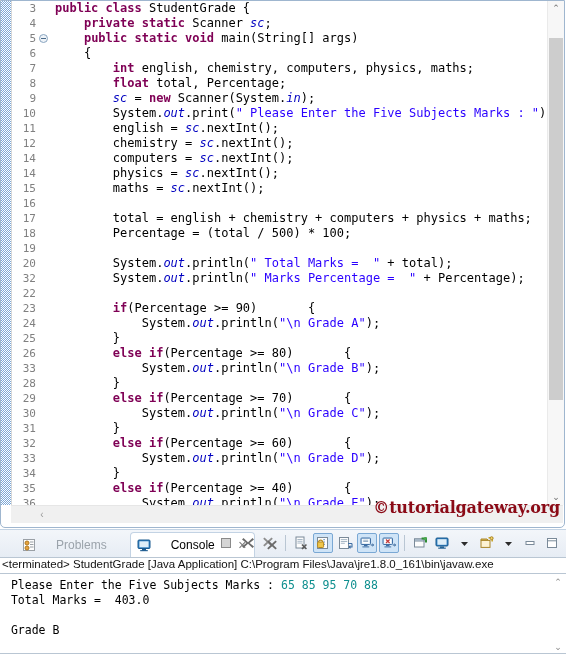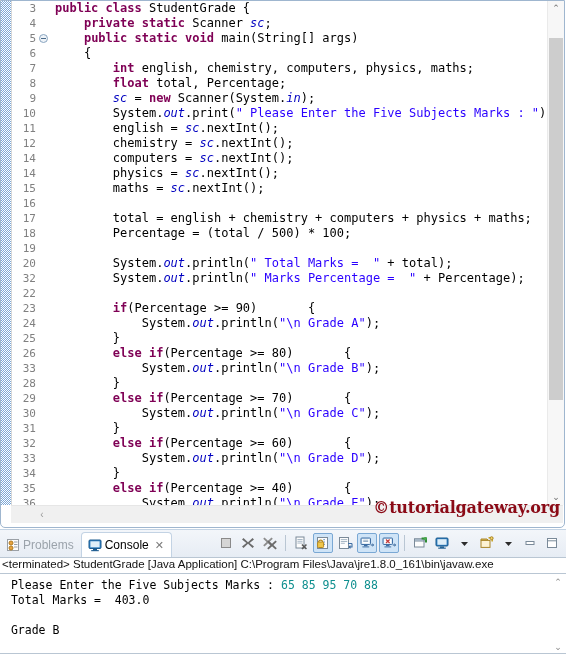--- a/index.html
+++ b/index.html
@@ -136,23 +136,23 @@
   .cpanel-bg {
     position: absolute; left: 0; top: 0; width: 566px; height: 28px;
     background: linear-gradient(to bottom, #f3f6fa 0%, #e6ecf4 100%);
     border-top: 1px solid #c3d3e4;
   }
   .tabbar {
     position: absolute; left: 0; top: 0; height: 28px; display: flex;
     align-items: flex-end;
   }
   .tab {
-    display: flex; align-items: center; gap: 3px;
+    display: flex; align-items: center; gap: 20px;
     height: 24px; padding: 0 7px 0 6px;
-    font-size: 12px; color: #444;
+    font-size: 12px; color: #444; margin-left: 16px;
   }
   .tab.inactive { color: #9ba3ab; }
   .tab.active {
     background: #ffffff;
     border: 1px solid #c3d3e4; border-bottom: none;
     border-radius: 4px 4px 0 0;
     color: #000;
     height: 25px;
     box-sizing: border-box;
   }

